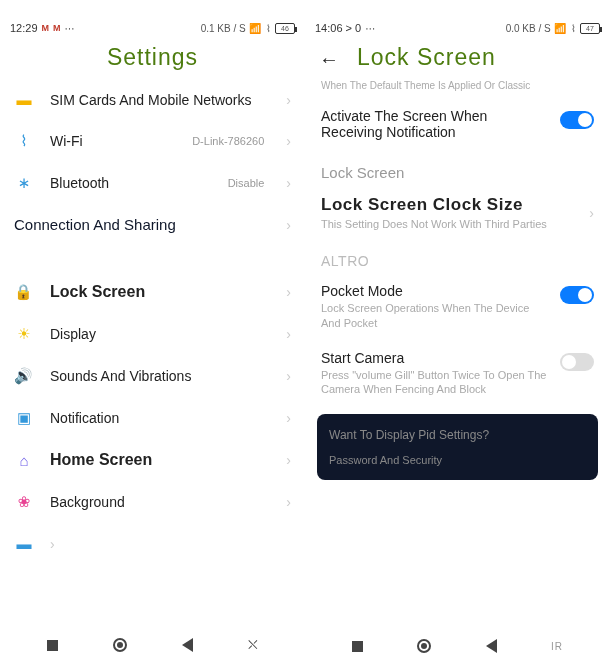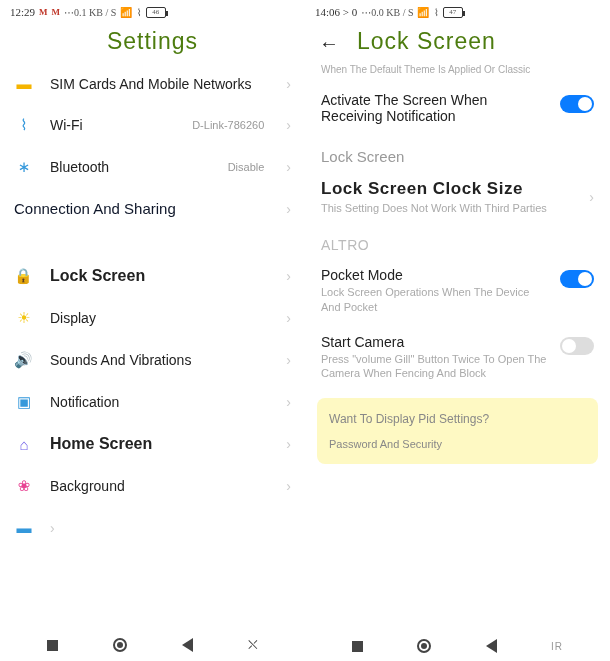--- a/index.html
+++ b/index.html
@@ -13,26 +13,25 @@
     }
     .screen {
       width: 305px;
       height: 661px;
       display: flex;
       flex-direction: column;
       position: relative;
     }
     .status-bar {
       display: flex;
-      justify-content: flex-start;
-      align-items: center;
-      padding: 6px 10px 2px;
+      justify-content: space-between;
+      align-items: center;
+      padding: 22px 10px 2px;
       font-size: 11px;
       color: #333;
-      font-family: Liberation Serif, serif;
     }
     .status-left { display: flex; align-items: center; gap: 4px; }
     .status-right { display: flex; align-items: center; gap: 4px; font-size: 10px; color:#555;}
     .status-icon { font-size: 10px; }
     .gmail-icon { color: #c0392b; font-weight: bold; font-size: 9px; }
     .bat-icon {
       display: inline-block;
       width: 20px; height: 11px;
       border:1px solid #333; border-radius:2px;
       position: relative;
@@ -145,21 +144,21 @@
       padding: 14px 16px 4px;
     }
     .altro {
       font-size: 14px;
       color: #bbb;
       padding: 12px 16px 4px;
       letter-spacing: 0.5px;
     }
     .info-card {
       margin: 8px 12px 4px;
-      background: #fef9c3;
+      background: #0f172a;
       border-radius: 8px;
       padding: 14px 12px;
     }
     .info-card .ic-title {
       font-size: 12px;
       color: #888;
       margin-bottom: 12px;
     }
     .info-card .ic-sub {
       font-size: 11px;

